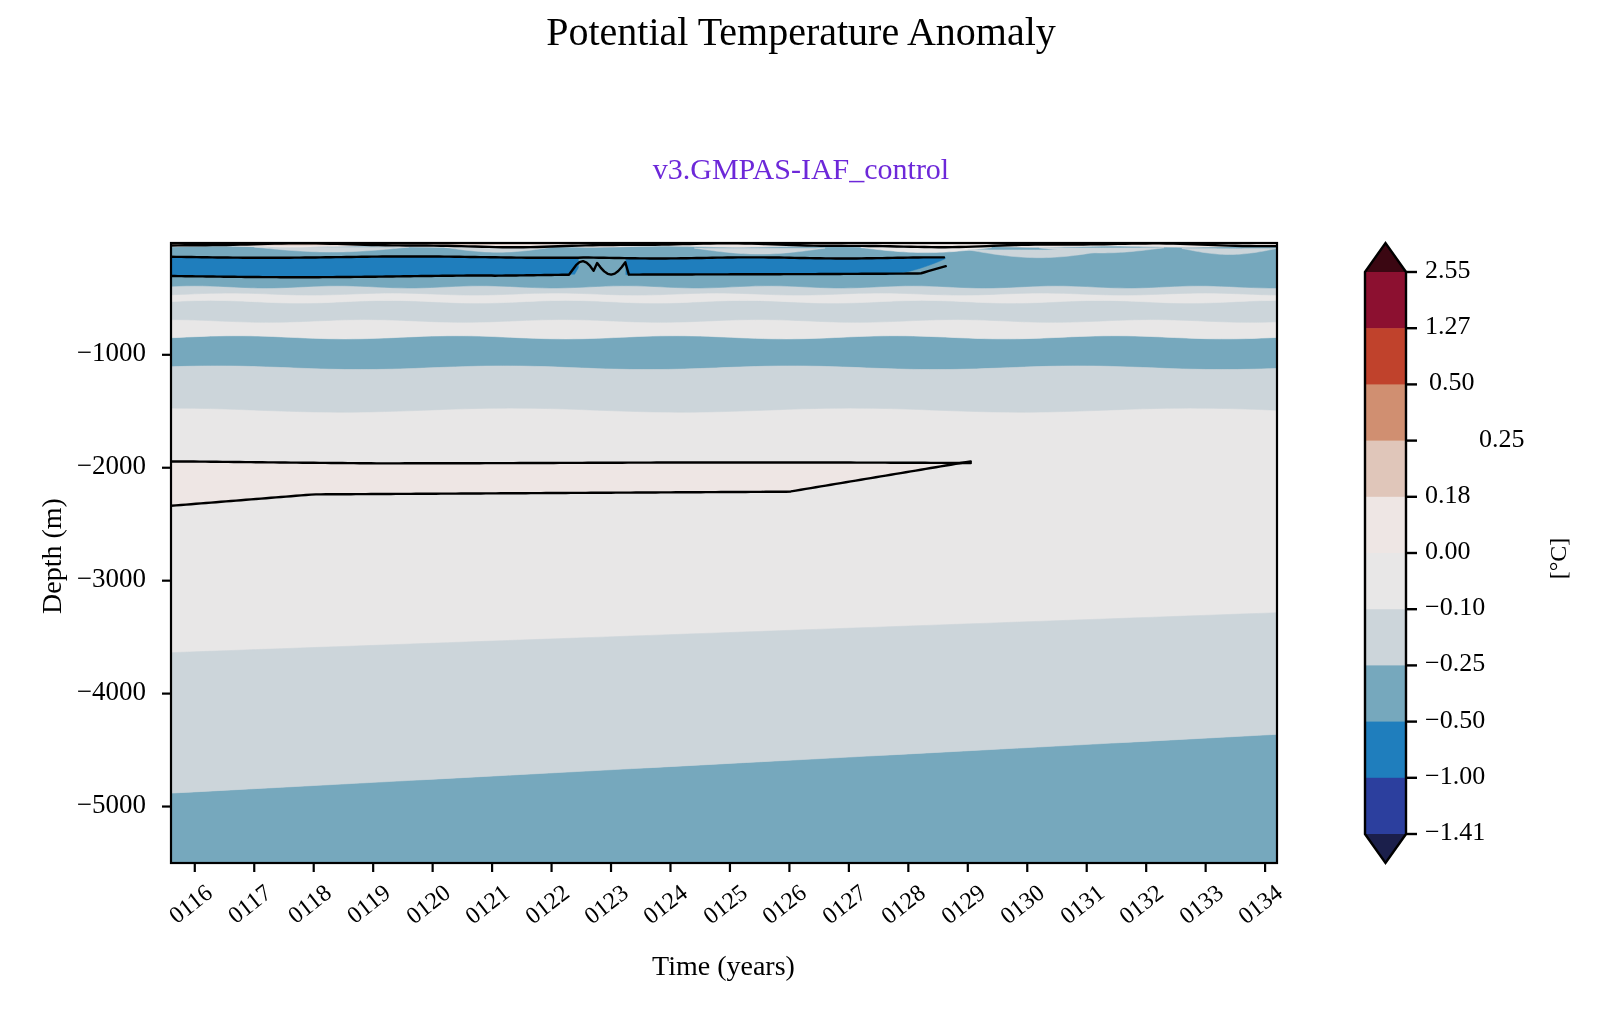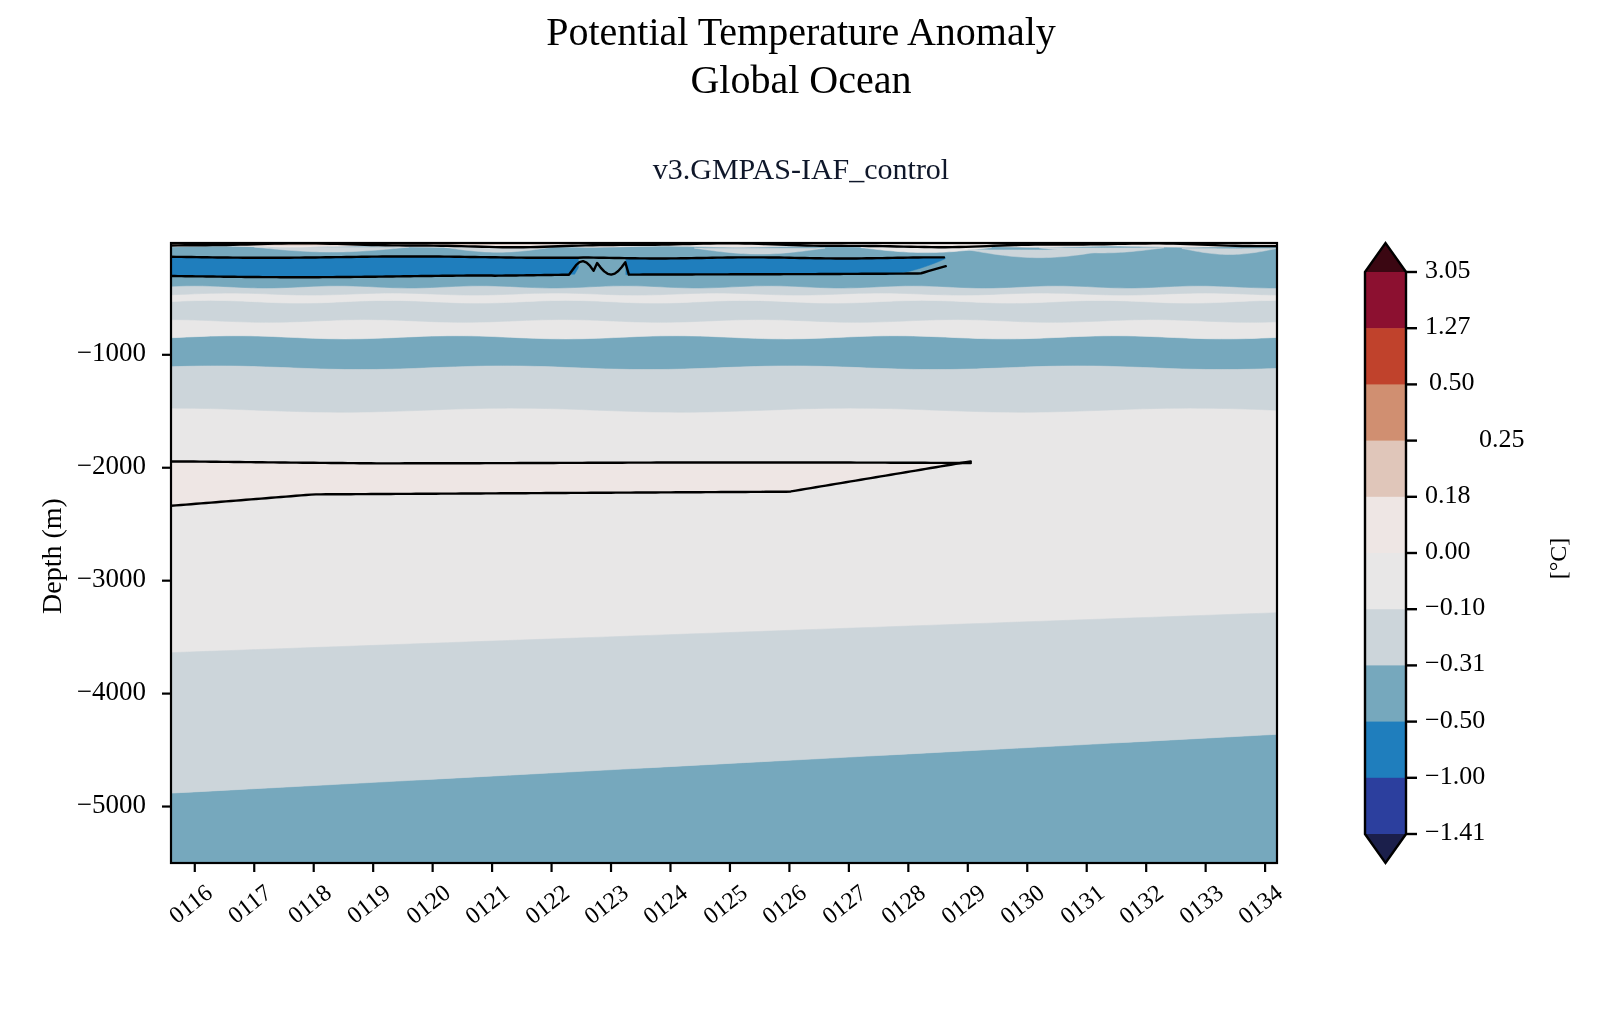--- a/index.html
+++ b/index.html
@@ -29,21 +29,21 @@
     line-height: 48px;
     white-space: pre-line;
   }
   .subtitle {
     position: absolute;
     left: 0;
     top: 152px;
     width: 1602px;
     text-align: center;
     font-size: 30px;
-    color: #0f172a;
+    color: #6d28d9;
   }
   .axis-label-y {
     position: absolute;
     left: -78px;
     top: 540px;
     width: 260px;
     text-align: center;
     font-size: 28px;
     transform: rotate(-90deg);
     transform-origin: center center;
@@ -92,26 +92,27 @@
     white-space: nowrap;
   }
   svg { display: block; }
 </style>
 </head>
 <body>
 
 <div id="figure">
 
   <div class="title-block">
-    <div class="title-main"><span>Potential Temperature Anomaly</span><br><span>Global Ocean</span></div>
+    <div class="title-main"><span>Potential Temperature Anomaly</span><br></div>
   </div>
 
   <div class="subtitle">v3.GMPAS-IAF_control</div>
 
   <div class="axis-label-y">Depth (m)</div>
+  <div class="axis-label-x">Time (years)</div>
   <div class="cbar-label">[°C]</div>
 
   <svg id="plot-svg" width="1602" height="1030" style="position:absolute;left:0;top:0;">
     <defs>
       <clipPath id="plotclip">
           <rect x="171" y="243" width="1106" height="620"></rect>
         </clipPath>
     </defs>
     <g id="contour-layer" clip-path="url(#plotclip)">
         <rect x="171" y="243" width="1106" height="620" fill="#e8e7e7"></rect>
@@ -221,25 +222,25 @@
       <div class="xtick-label" style="left: 770.871px; top: 879px; width: 84px;">0127</div>
       <div class="xtick-label" style="left: 830.333px; top: 879px; width: 84px;">0128</div>
       <div class="xtick-label" style="left: 889.796px; top: 879px; width: 84px;">0129</div>
       <div class="xtick-label" style="left: 949.258px; top: 879px; width: 84px;">0130</div>
       <div class="xtick-label" style="left: 1008.72px; top: 879px; width: 84px;">0131</div>
       <div class="xtick-label" style="left: 1068.18px; top: 879px; width: 84px;">0132</div>
       <div class="xtick-label" style="left: 1127.65px; top: 879px; width: 84px;">0133</div>
       <div class="xtick-label" style="left: 1187.11px; top: 879px; width: 84px;">0134</div>
     </div>
   <div id="cbtick-layer">
-      <div class="cbtick-label" style="left: 1425px; top: 255px;">3.05</div>
+      <div class="cbtick-label" style="left: 1425px; top: 255px;">2.55</div>
       <div class="cbtick-label" style="left: 1425px; top: 311.2px;">1.27</div>
       <div class="cbtick-label" style="left: 1429px; top: 367.4px;">0.50</div>
       <div class="cbtick-label" style="left: 1479px; top: 423.6px;">0.25</div>
       <div class="cbtick-label" style="left: 1425px; top: 479.8px;">0.18</div>
       <div class="cbtick-label" style="left: 1425px; top: 536px; text-align: center;">0.00</div>
       <div class="cbtick-label" style="left: 1425px; top: 592.2px;">−0.10</div>
-      <div class="cbtick-label" style="left: 1425px; top: 648.4px;">−0.31</div>
+      <div class="cbtick-label" style="left: 1425px; top: 648.4px;">−0.25</div>
       <div class="cbtick-label" style="left: 1425px; top: 704.6px;">−0.50</div>
       <div class="cbtick-label" style="left: 1425px; top: 760.8px;">−1.00</div>
       <div class="cbtick-label" style="left: 1425px; top: 817px;">−1.41</div>
     </div>
 </div>
 
 </body></html>

